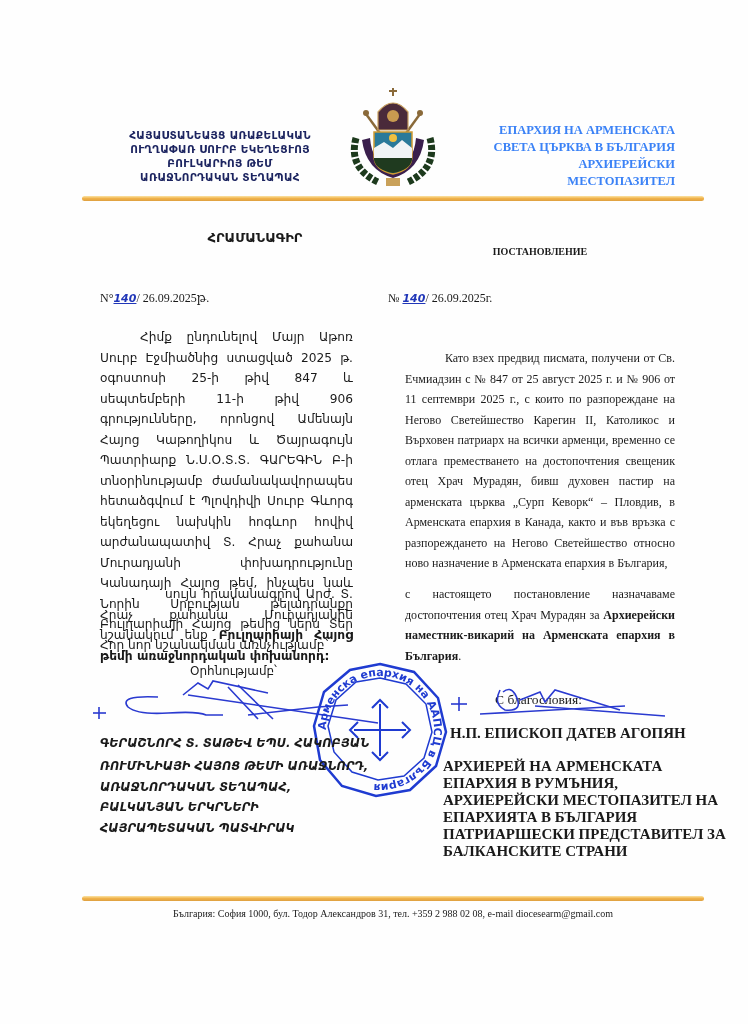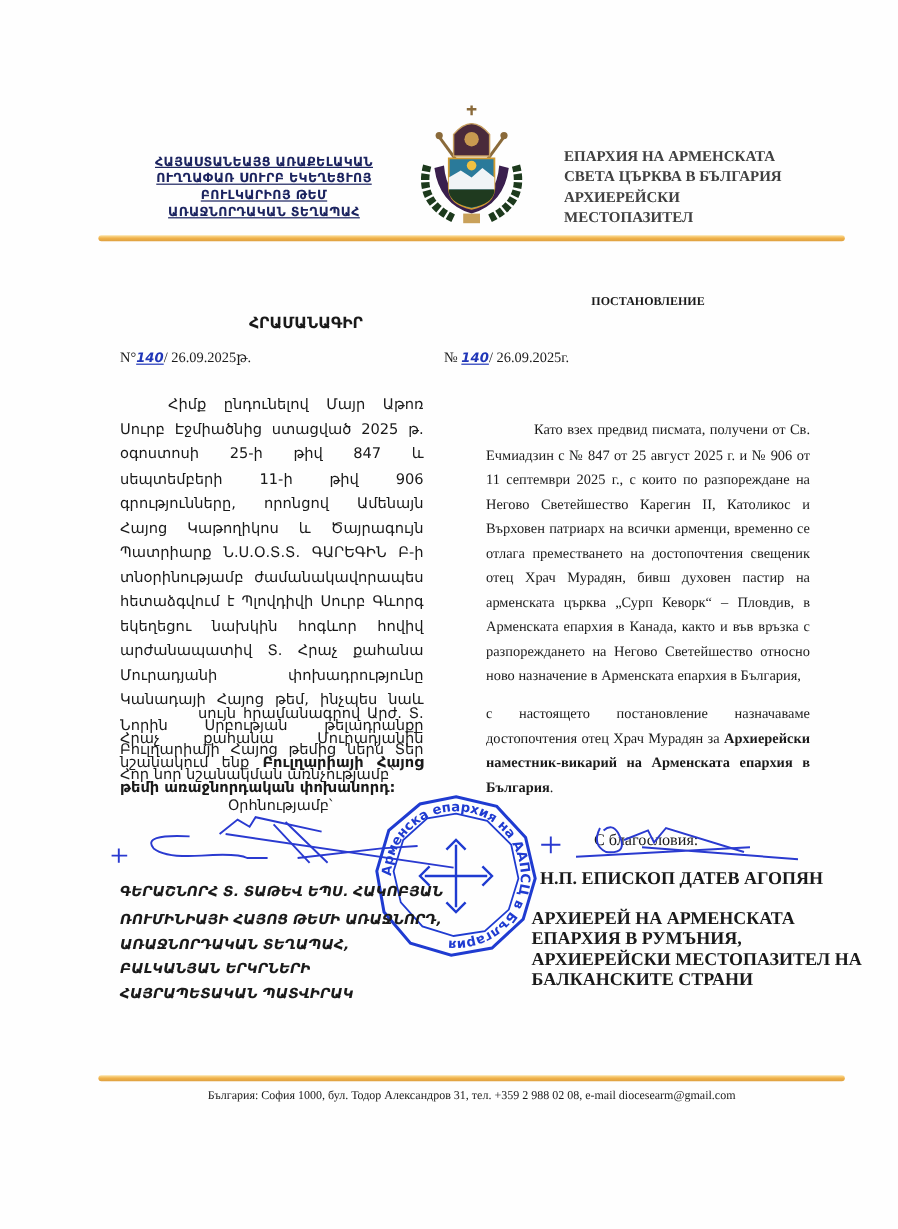--- a/index.html
+++ b/index.html
@@ -1,22 +1,22 @@
 <!DOCTYPE html>
 <html><head>
 <meta charset="utf-8">
 <style>
   html, body { margin: 0; padding: 0; }
   body {
     width: 748px; height: 1024px; background: #fefefe; position: relative; overflow: hidden;
     font-family: "Liberation Serif", "DejaVu Serif", serif; color: #1a1a1a;
   }
   .abs { position: absolute; }
-  .hdr { font-family: "DejaVu Sans", sans-serif; font-weight: bold; color: #1c2460; text-align: center; line-height: 14px; font-size: 10.5px; letter-spacing: 0.3px; text-decoration: underline; }
-  .hdr-bg { font-family: "Liberation Serif", serif; font-weight: bold; color: #404040; text-align: left; line-height: 17px; font-size: 12.5px; }
+  .hdr { font-family: "DejaVu Sans", sans-serif; font-weight: bold; color: #1c2460; text-align: center; line-height: 14px; font-size: 10.5px; letter-spacing: 0.3px; }
+  .hdr-bg { font-family: "Liberation Serif", serif; font-weight: bold; color: #3b82f6; text-align: right; line-height: 17px; font-size: 12.5px; }
   .rule { height: 5px; border-radius: 3px; background: linear-gradient(#fbe3a4, #f0b24a 50%, #dea040); }
   .title { font-weight: bold; font-size: 10px; text-align: center; }
   .ref { font-size: 12px; }
   .ref .num { color: #2036b8; font-style: italic; font-family: "DejaVu Sans", sans-serif; font-weight: bold; font-size: 11px; text-decoration: underline; }
   .para { font-size: 12px; line-height: 20.5px; text-align: justify; }
   .para-hy { font-family: "DejaVu Sans", sans-serif; font-size: 12.2px; line-height: 20.5px; text-align: justify; }
   .indent { text-indent: 40px; }
   .bold { font-weight: bold; }
   .sig-name-hy { font-family: "DejaVu Sans", sans-serif; font-weight: bold; font-size: 11.5px; line-height: 20.5px; font-style: italic; }
   .sig-name-bg { font-weight: bold; font-size: 15px; line-height: 17px; }
@@ -62,27 +62,27 @@
 </div>
 
 <div class="abs hdr-bg" style="left:470px; top:122px; width:205px;">
   <div>ЕПАРХИЯ НА АРМЕНСКАТА</div>
   <div>СВЕТА ЦЪРКВА В БЪЛГАРИЯ</div>
   <div>АРХИЕРЕЙСКИ МЕСТОПАЗИТЕЛ</div>
 </div>
 
 <div class="abs rule" style="left:82px; top:196px; width:622px;"></div>
 
-<div class="abs title" style="left:180px; top:262px; width:150px; font-family:'DejaVu Sans', sans-serif; font-size:13px;">ՀՐԱՄԱՆԱԳԻՐ</div>
+<div class="abs title" style="left:180px; top:230px; width:150px; font-family:'DejaVu Sans', sans-serif; font-size:13px;">ՀՐԱՄԱՆԱԳԻՐ</div>
 <div class="abs title" style="left:450px; top:246px; width:180px;">ПОСТАНОВЛЕНИЕ</div>
 
 <div class="abs ref" style="left:100px; top:291px;">
   <span>N°</span><span class="num">140</span><span>/ 26.09.2025թ.</span>
 </div>
-<div class="abs ref" style="left:370px; top:291px;">
+<div class="abs ref" style="left:388px; top:291px;">
   <span>№</span> <span class="num">140</span><span>/ 26.09.2025г.</span>
 </div>
 
 <div class="abs para-hy indent" style="left:100px; top:327px; width:253px;">Հիմք ընդունելով Մայր Աթոռ Սուրբ Էջմիածնից ստացված 2025 թ. օգոստոսի 25-ի թիվ 847 և սեպտեմբերի 11-ի թիվ 906 գրությունները, որոնցով Ամենայն Հայոց Կաթողիկոս և Ծայրագույն Պատրիարք Ն.Ս.Օ.Տ.Տ. ԳԱՐԵԳԻՆ Բ-ի տնօրինությամբ ժամանակավորապես հետաձգվում է Պլովդիվի Սուրբ Գևորգ եկեղեցու նախկին հոգևոր հովիվ արժանապատիվ Տ. Հրաչ քահանա Մուրադյանի փոխադրությունը Կանադայի Հայոց թեմ, ինչպես նաև Նորին Սրբության թելադրանքը Բուլղարիայի Հայոց թեմից ներս Տեր Հոր նոր նշանակման առնչությամբ`</div>
 <div class="abs para-hy indent" style="left:100px; top:584px; width:253px; text-indent:65px;">
   <span>սույն հրամանագրով Արժ. Տ. Հրաչ քահանա Մուրադյանին նշանակում ենք </span><span class="bold">Բուլղարիայի Հայոց թեմի առաջնորդական փոխանորդ:</span>
 </div>
 
 <div class="abs para indent" style="left:405px; top:348px; width:270px;">Като взех предвид писмата, получени от Св. Ечмиадзин с № 847 от 25 август 2025 г. и № 906 от 11 септември 2025 г., с които по разпореждане на Негово Светейшество Карегин II, Католикос и Върховен патриарх на всички арменци, временно се отлага преместването на достопочтения свещеник отец Храч Мурадян, бивш духовен пастир на арменската църква „Сурп Кеворк“ – Пловдив, в Арменската епархия в Канада, както и във връзка с разпореждането на Негово Светейшество относно ново назначение в Арменската епархия в България,</div>
 <div class="abs para" style="left:405px; top:584px; width:270px;">
@@ -139,19 +139,21 @@
   <div>ԱՌԱՋՆՈՐԴԱԿԱՆ ՏԵՂԱՊԱՀ,</div>
   <div>ԲԱԼԿԱՆՅԱՆ ԵՐԿՐՆԵՐԻ</div>
   <div>ՀԱՅՐԱՊԵՏԱԿԱՆ ՊԱՏՎԻՐԱԿ</div>
 </div>
 
 <div class="abs sig-name-bg" style="left:450px; top:725px;">Н.П. ЕПИСКОП ДАТЕВ АГОПЯН</div>
 <div class="abs sig-name-bg" style="left:427px; top:758px;margin-left:16px;">
   <div>АРХИЕРЕЙ НА АРМЕНСКАТА</div>
   <div>ЕПАРХИЯ В РУМЪНИЯ,</div>
   <div>АРХИЕРЕЙСКИ МЕСТОПАЗИТЕЛ  НА</div>
+  <div>ЕПАРХИЯТА В БЪЛГАРИЯ</div>
+  <div>ПАТРИАРШЕСКИ ПРЕДСТАВИТЕЛ ЗА</div>
   <div>БАЛКАНСКИТЕ СТРАНИ</div>
 </div>
 
 <div class="abs rule" style="left:82px; top:896px; width:622px;"></div>
 <div class="abs footer" style="left:82px; top:908px; width:622px;">
   <span>България: София 1000, бул. Тодор Александров 31, тел. +359 2 988 02 08, e-mail </span><a>diocesearm@gmail.com</a>
 </div>
 
 </body></html>

